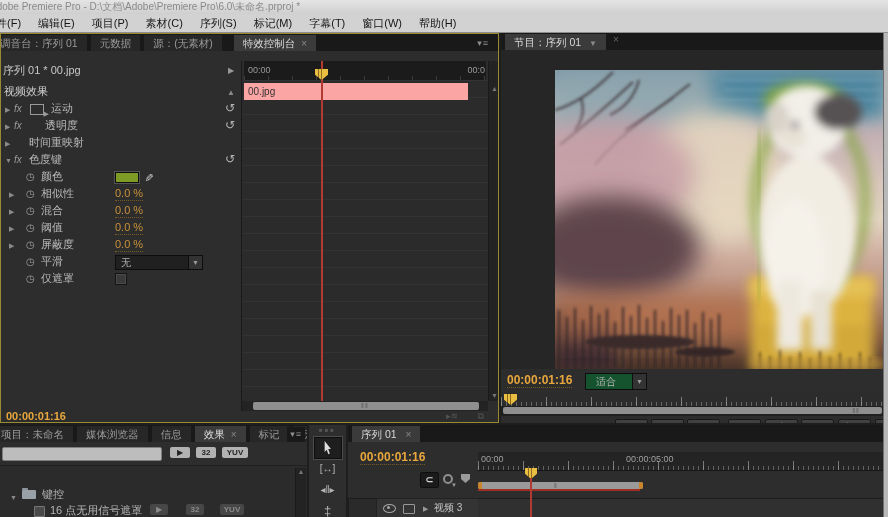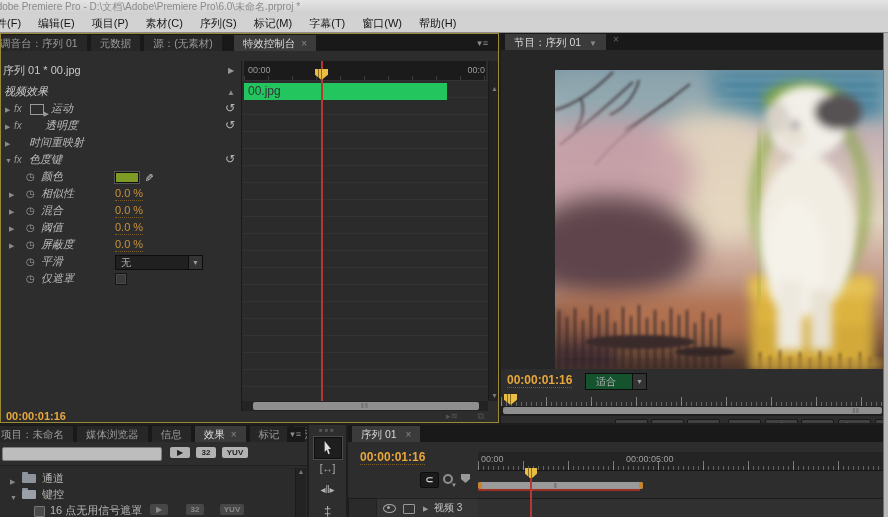--- a/index.html
+++ b/index.html
@@ -27,21 +27,21 @@
   
   #fxp{left:0;top:33px;width:499px;height:390px;border:1px solid #9c8a33;box-sizing:border-box;}
   .fxhead{position:absolute;left:0;top:27px;width:240px;height:19px;line-height:19px;color:#c9c9c9;}
   .fxruler{position:absolute;left:243px;top:27px;width:242px;height:19px;background:#1b1b1b;color:#9a9a9a;
            font-size:9px;line-height:19px;overflow:hidden;
            background-image:repeating-linear-gradient(to right,#3c3c3c 0 1px,transparent 1px 24px);
            background-size:100% 4px;background-position:bottom;background-repeat:no-repeat;}
   .frow{position:absolute;left:0;width:240px;height:17px;line-height:17px;color:#b9b9b9;}
   .frow .tri{position:absolute;font-size:7px;color:#8a8a8a;top:1px;}
   .frow .fxb{position:absolute;left:13px;font-style:italic;font-size:10px;color:#9a9a9a;}
-  .frow .lab{position:absolute;white-space:nowrap;font-style:italic;}
+  .frow .lab{position:absolute;white-space:nowrap;}
   .frow .sw{position:absolute;left:25px;font-size:10px;color:#9a9a9a;}
   .frow .rst{position:absolute;left:224px;color:#b5b5b5;font-size:12px;top:0;}
   .val{position:absolute;left:114px;color:#c9923a;border-bottom:1px dotted #7a5c20;line-height:14px;top:1px;}
   .moticon{position:absolute;left:29px;top:4px;width:12px;height:9px;border:1px solid #9a9a9a;}
   .moticon i{position:absolute;right:-6px;top:0px;font-style:normal;font-size:7px;color:#9a9a9a;}
   .swatch{position:absolute;left:114px;top:4px;width:22px;height:9px;background:#7e9b26;border:1px solid #0e0e0e;box-shadow:0 0 0 1px #555;}
   .dropper{position:absolute;left:143px;top:1px;color:#c9c9c9;transform:rotate(90deg);font-size:11px;}
   .ddbox{position:absolute;left:114px;top:2px;width:86px;height:13px;background:#202020;border:1px solid #0d0d0d;color:#b5b5b5;line-height:13px;font-size:10px;}
   .ddbox .t{padding-left:5px;}
   .ddbox .a{position:absolute;right:0;top:0;width:13px;height:13px;background:#333;border-left:1px solid #0d0d0d;color:#9a9a9a;font-size:7px;text-align:center;line-height:13px;}
@@ -115,21 +115,21 @@
       <span style="position:absolute;left:227px;font-size:8px;color:#999;">▶</span>
     </div>
     <div class="fxruler">
       <span style="position:absolute;left:4px">00:00</span>
       <span style="position:absolute;right:1px">00:0</span>
     </div>
 
     <div class="abs" style="left:241px;top:46px;width:246px;height:321px;background:#2b2b2b;background-image:repeating-linear-gradient(to bottom,#333 0 1px,transparent 1px 17px);"></div>
     <div class="abs" style="left:240px;top:27px;width:1px;height:350px;background:#1a1a1a;"></div>
 
-    <div class="abs" style="left:243px;top:49px;width:203px;height:17px;background:#22c55e;color:#333;font-size:12px;line-height:17px;">
+    <div class="abs" style="left:243px;top:49px;width:224px;height:17px;background:#fca5a5;color:#333;font-size:10px;line-height:17px;">
       <span style="padding-left:4px">00.jpg</span>
     </div>
 
     <div class="frow" style="top:49px">
       <span class="lab" style="left:3px;color:#cfcfcf">视频效果</span>
       <span class="tri" style="left:226px;font-size:8px">▲</span>
     </div>
     <div class="frow" style="top:66px">
       <span class="tri" style="left:4px">▶</span>
       <span class="fxb">fx</span>
@@ -355,25 +355,20 @@
     </div>
 
     <div class="abs" style="left:0;top:20px;width:100%;height:17px;">
       <span class="abs" style="left:2px;top:2px;width:158px;height:12px;background:#bdbdbd;border:1px solid #7e7e7e;border-radius:2px;"></span>
       <span class="badge" style="left:170px;width:20px;">▶</span>
       <span class="badge" style="left:196px;width:20px;">32</span>
       <span class="badge" style="left:222px;width:26px;">YUV</span>
     </div>
 
     <div class="abs" style="left:0;top:40px;right:0;bottom:0;background:#2b2b2b;border-top:1px solid #202020;">
-      <div class="trow" style="top:4px">
-        <span class="tri abs" style="left:10px;top:4px;font-size:7px;color:#888">▶</span>
-        <span class="folder"></span>
-        <span style="position:absolute;left:42px">通道</span>
-      </div>
       <div class="trow" style="top:20px">
         <span class="tri abs" style="left:10px;top:4px;font-size:7px;color:#888">▼</span>
         <span class="folder" style="background:#9aa1a9"></span>
         <span style="position:absolute;left:42px">键控</span>
       </div>
       <div class="trow" style="top:36px">
         <span class="abs" style="left:34px;top:4px;width:9px;height:9px;border:1px solid #777;border-radius:1px;background:#4a4a4a"></span>
         <span style="position:absolute;left:50px">16 点无用信号遮罩</span>
         <span class="badge dim" style="left:150px;width:18px">▶</span>
         <span class="badge dim" style="left:186px;width:18px">32</span>

